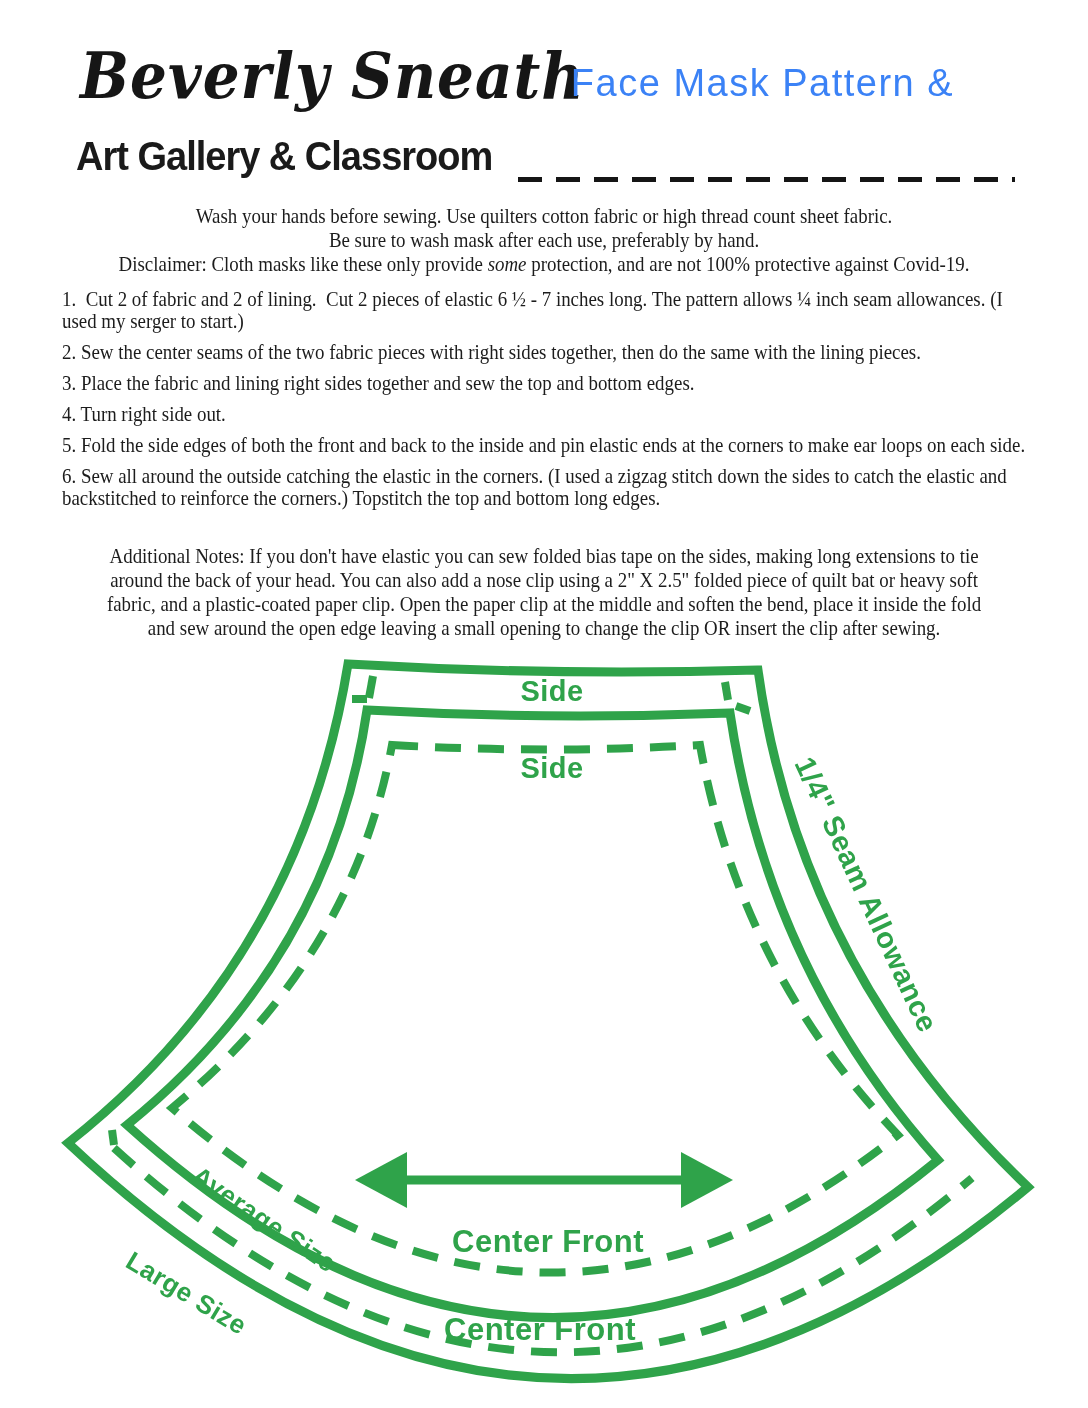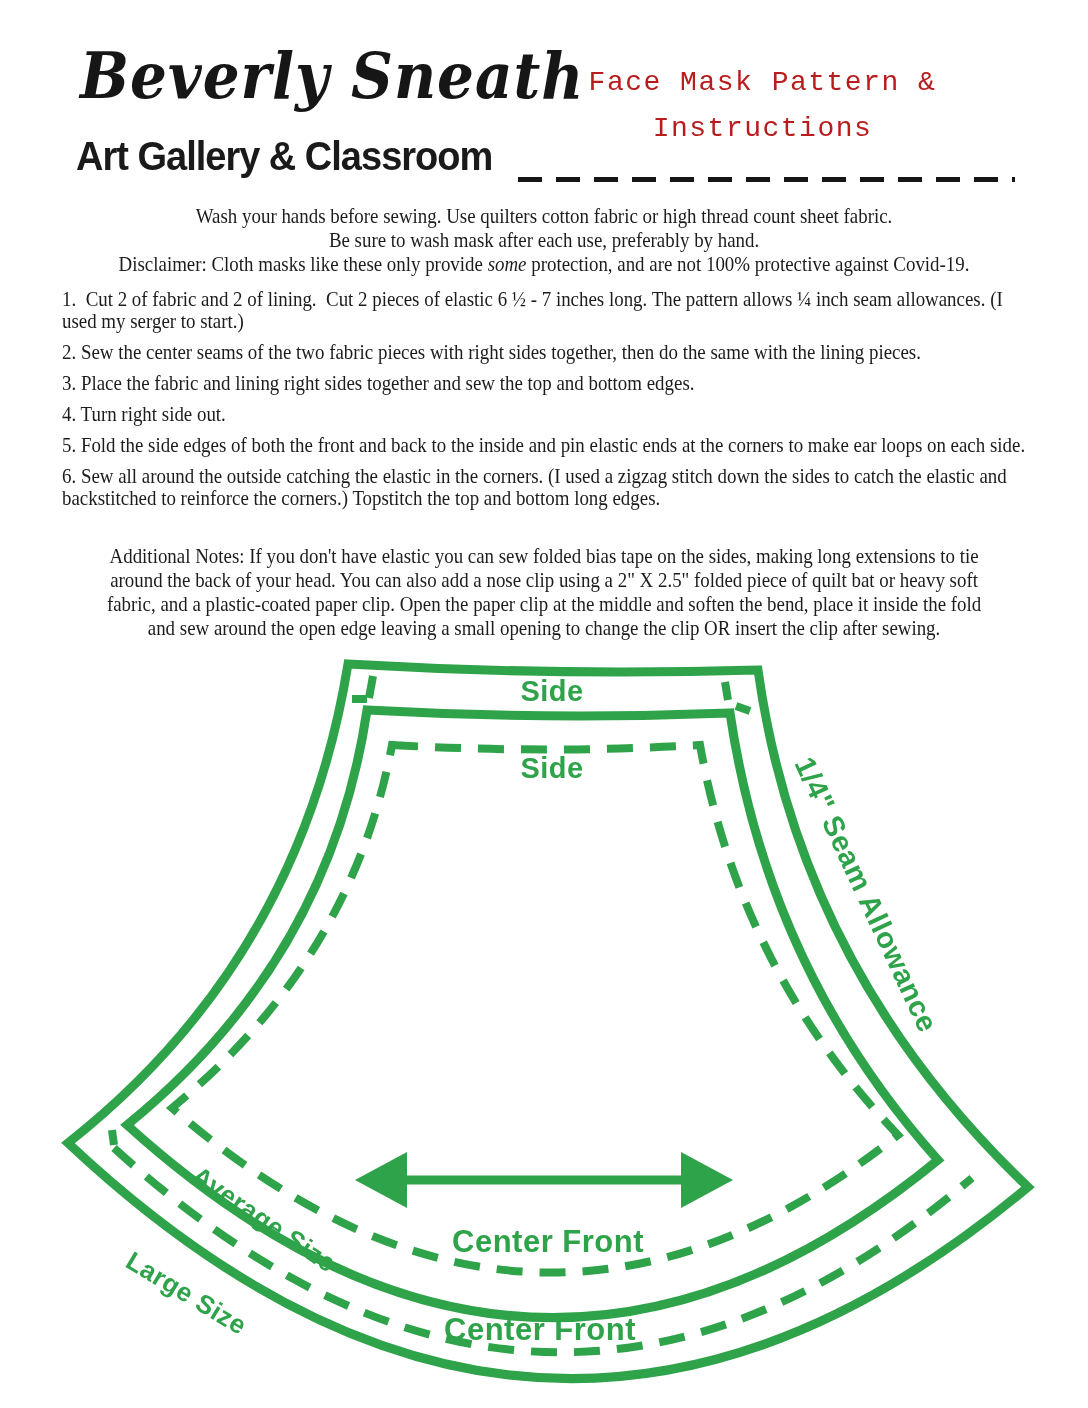--- a/index.html
+++ b/index.html
@@ -18,22 +18,22 @@
     transform:scaleY(1.08); transform-origin:0 0;
   }
   .logo-subtitle {
     position:absolute; left:76px; top:134px; width:420px;
     font-family:"Liberation Sans", sans-serif; font-weight:700;
     font-size:38px; letter-spacing:-1px; color:#1a1a1a; white-space:nowrap;
     transform:scaleY(1.05); transform-origin:0 0;
   }
   .doc-title {
     position:absolute; left:505px; top:60px; width:515px; text-align:center;
-    font-family:Liberation Mono, monospace; font-size:28px; letter-spacing:1.5px;
-    color:#b91c1c; line-height:46px;
+    font-family:Liberation Sans, sans-serif; font-size:38px; letter-spacing:1.5px;
+    color:#3b82f6; line-height:46px;
   }
   .title-dashes {
     position:absolute; left:518px; top:177px; width:497px; height:5px;
     background:repeating-linear-gradient(90deg, #151515 0 24px, transparent 24px 38px);
   }
   
   .condense { transform:scaleX(0.9); transform-origin:0 0; }
   .intro {
     position:absolute; left:0; top:204px; width:1209px; text-align:center;
     font-size:21px; line-height:24px;
@@ -61,21 +61,20 @@
 </style>
 </head>
 <body>
 
 <div class="page">
 
   <div class="logo-script">Beverly Sneath</div>
   <div class="logo-subtitle">Art Gallery &amp; Classroom</div>
   <div class="doc-title">
     <div>Face Mask Pattern &amp;</div>
-    <div>Instructions</div>
   </div>
   <div class="title-dashes"></div>
 
   <div class="intro condense">
     <div>Wash your hands before sewing. Use quilters cotton fabric or high thread count sheet fabric.</div>
     <div>Be sure to wash mask after each use, preferably by hand.</div>
     <div><span>Disclaimer: Cloth masks like these only provide </span><span class="em-italic">some</span><span> protection, and are not 100% protective against Covid-19.</span></div>
   </div>
 
   <div class="steps condense">

